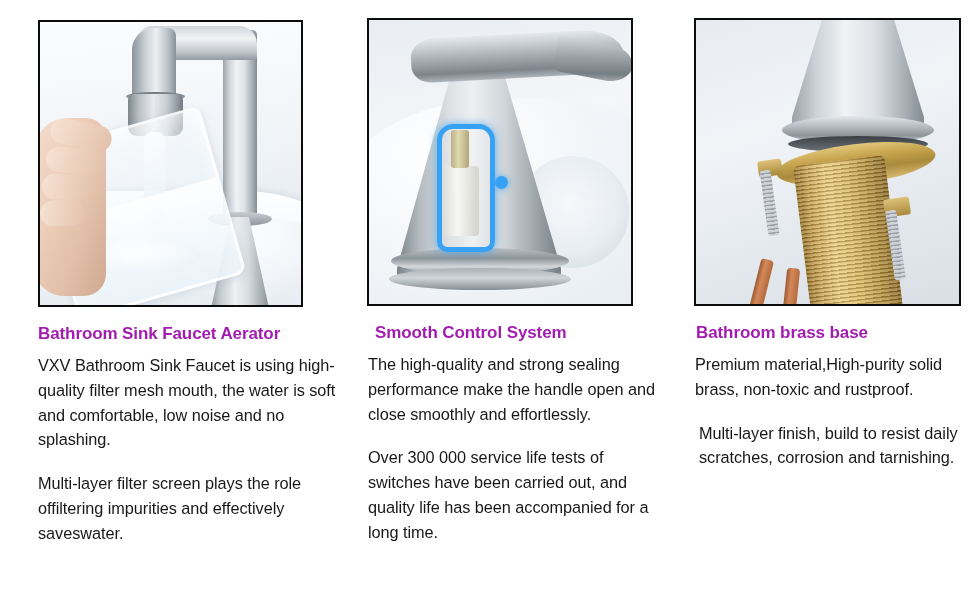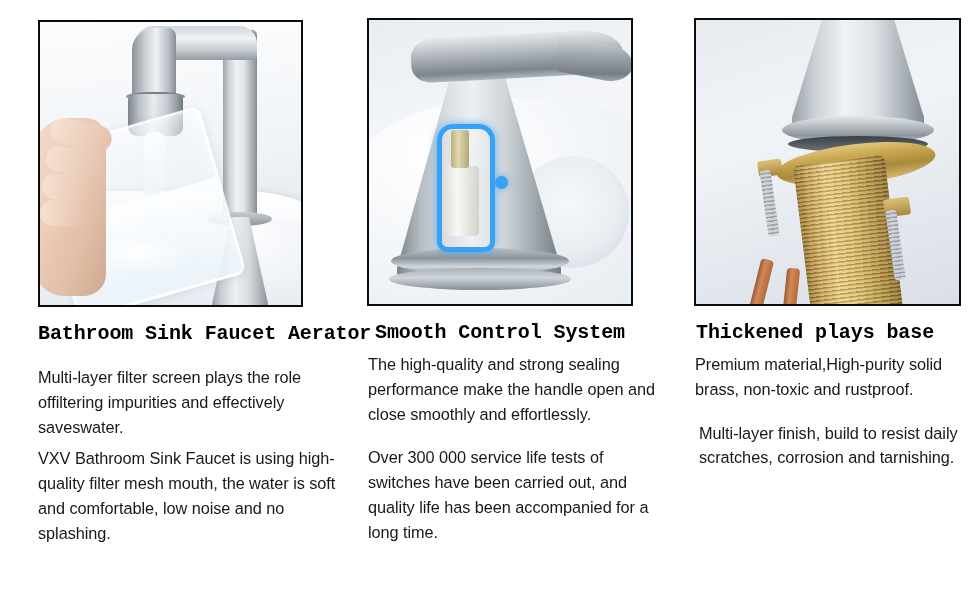--- a/index.html
+++ b/index.html
@@ -270,28 +270,27 @@
     border-radius: 4px; transform: rotate(14deg);
   }
   .p3-copper-b {
     position: absolute; left: 86px; top: 248px; width: 13px; height: 100px;
     background: linear-gradient(90deg, #9a5a32, #d4885a 40%, #b26a3c 100%);
     border-radius: 4px; transform: rotate(6deg);
   }
 
   
   .heading {
-    color: #000000;
-    font-size: 20px;
+    color: #a21caf;
+    font-size: 17px;
     font-weight: 700;
     line-height: 24px;
     margin: 15px 0 0 0;
     letter-spacing: -0.1px;
     white-space: nowrap;
-    font-family: Liberation Mono, monospace;
   }
   .body-block {
     color: #181818;
     font-size: 16.3px;
     line-height: 24.8px;
     margin: 7px 0 0 0;
     letter-spacing: -0.05px;
   }
   .body-block.second { margin-top: 19px; }
   .c1-head { margin-left: 0px; }
@@ -327,22 +326,22 @@
           </div>
           <div class="p1-splash"></div>
           <div class="p1-hand"></div>
           <div class="p1-finger p1-f1"></div>
           <div class="p1-finger p1-f2"></div>
           <div class="p1-finger p1-f3"></div>
           <div class="p1-finger p1-f4"></div>
         </div>
       </div>
       <h3 class="heading c1-head">Bathroom Sink Faucet Aerator</h3>
+      <p class="body-block c1-text">VXV Bathroom Sink Faucet is using high-quality filter mesh mouth, the water is soft and comfortable, low noise and no splashing.</p>
       <p class="body-block c1-text second">Multi-layer filter screen plays the role offiltering impurities and effectively saveswater.</p>
-      <p class="body-block c1-text">VXV Bathroom Sink Faucet is using high-quality filter mesh mouth, the water is soft and comfortable, low noise and no splashing.</p>
     </div>
 
     <div class="column col-2">
       <div class="photo-frame frame-2">
         <div class="photo-stage">
           <div class="p2-bg"></div>
           <div class="p2-sink"></div>
           <div class="p2-drainring"></div>
           <div class="p2-cone"></div>
           <div class="p2-lever"></div>
@@ -372,19 +371,19 @@
 
           <div class="p3-nut-l"></div>
           <div class="p3-screw-l"></div>
           <div class="p3-nut-r"></div>
           <div class="p3-screw-r"></div>
           <div class="p3-copper-a"></div>
           <div class="p3-copper-b"></div>
 
         </div>
       </div>
-      <h3 class="heading c3-head">Thickened plays base</h3>
+      <h3 class="heading c3-head">Bathroom brass base</h3>
       <p class="body-block c3-text">Premium material,High-purity solid brass, non-toxic and rustproof.</p>
       <p class="body-block c3-text second">Multi-layer finish, build to resist daily scratches, corrosion and tarnishing.</p>
     </div>
 
   </div>
 </div>
 
 </body></html>

